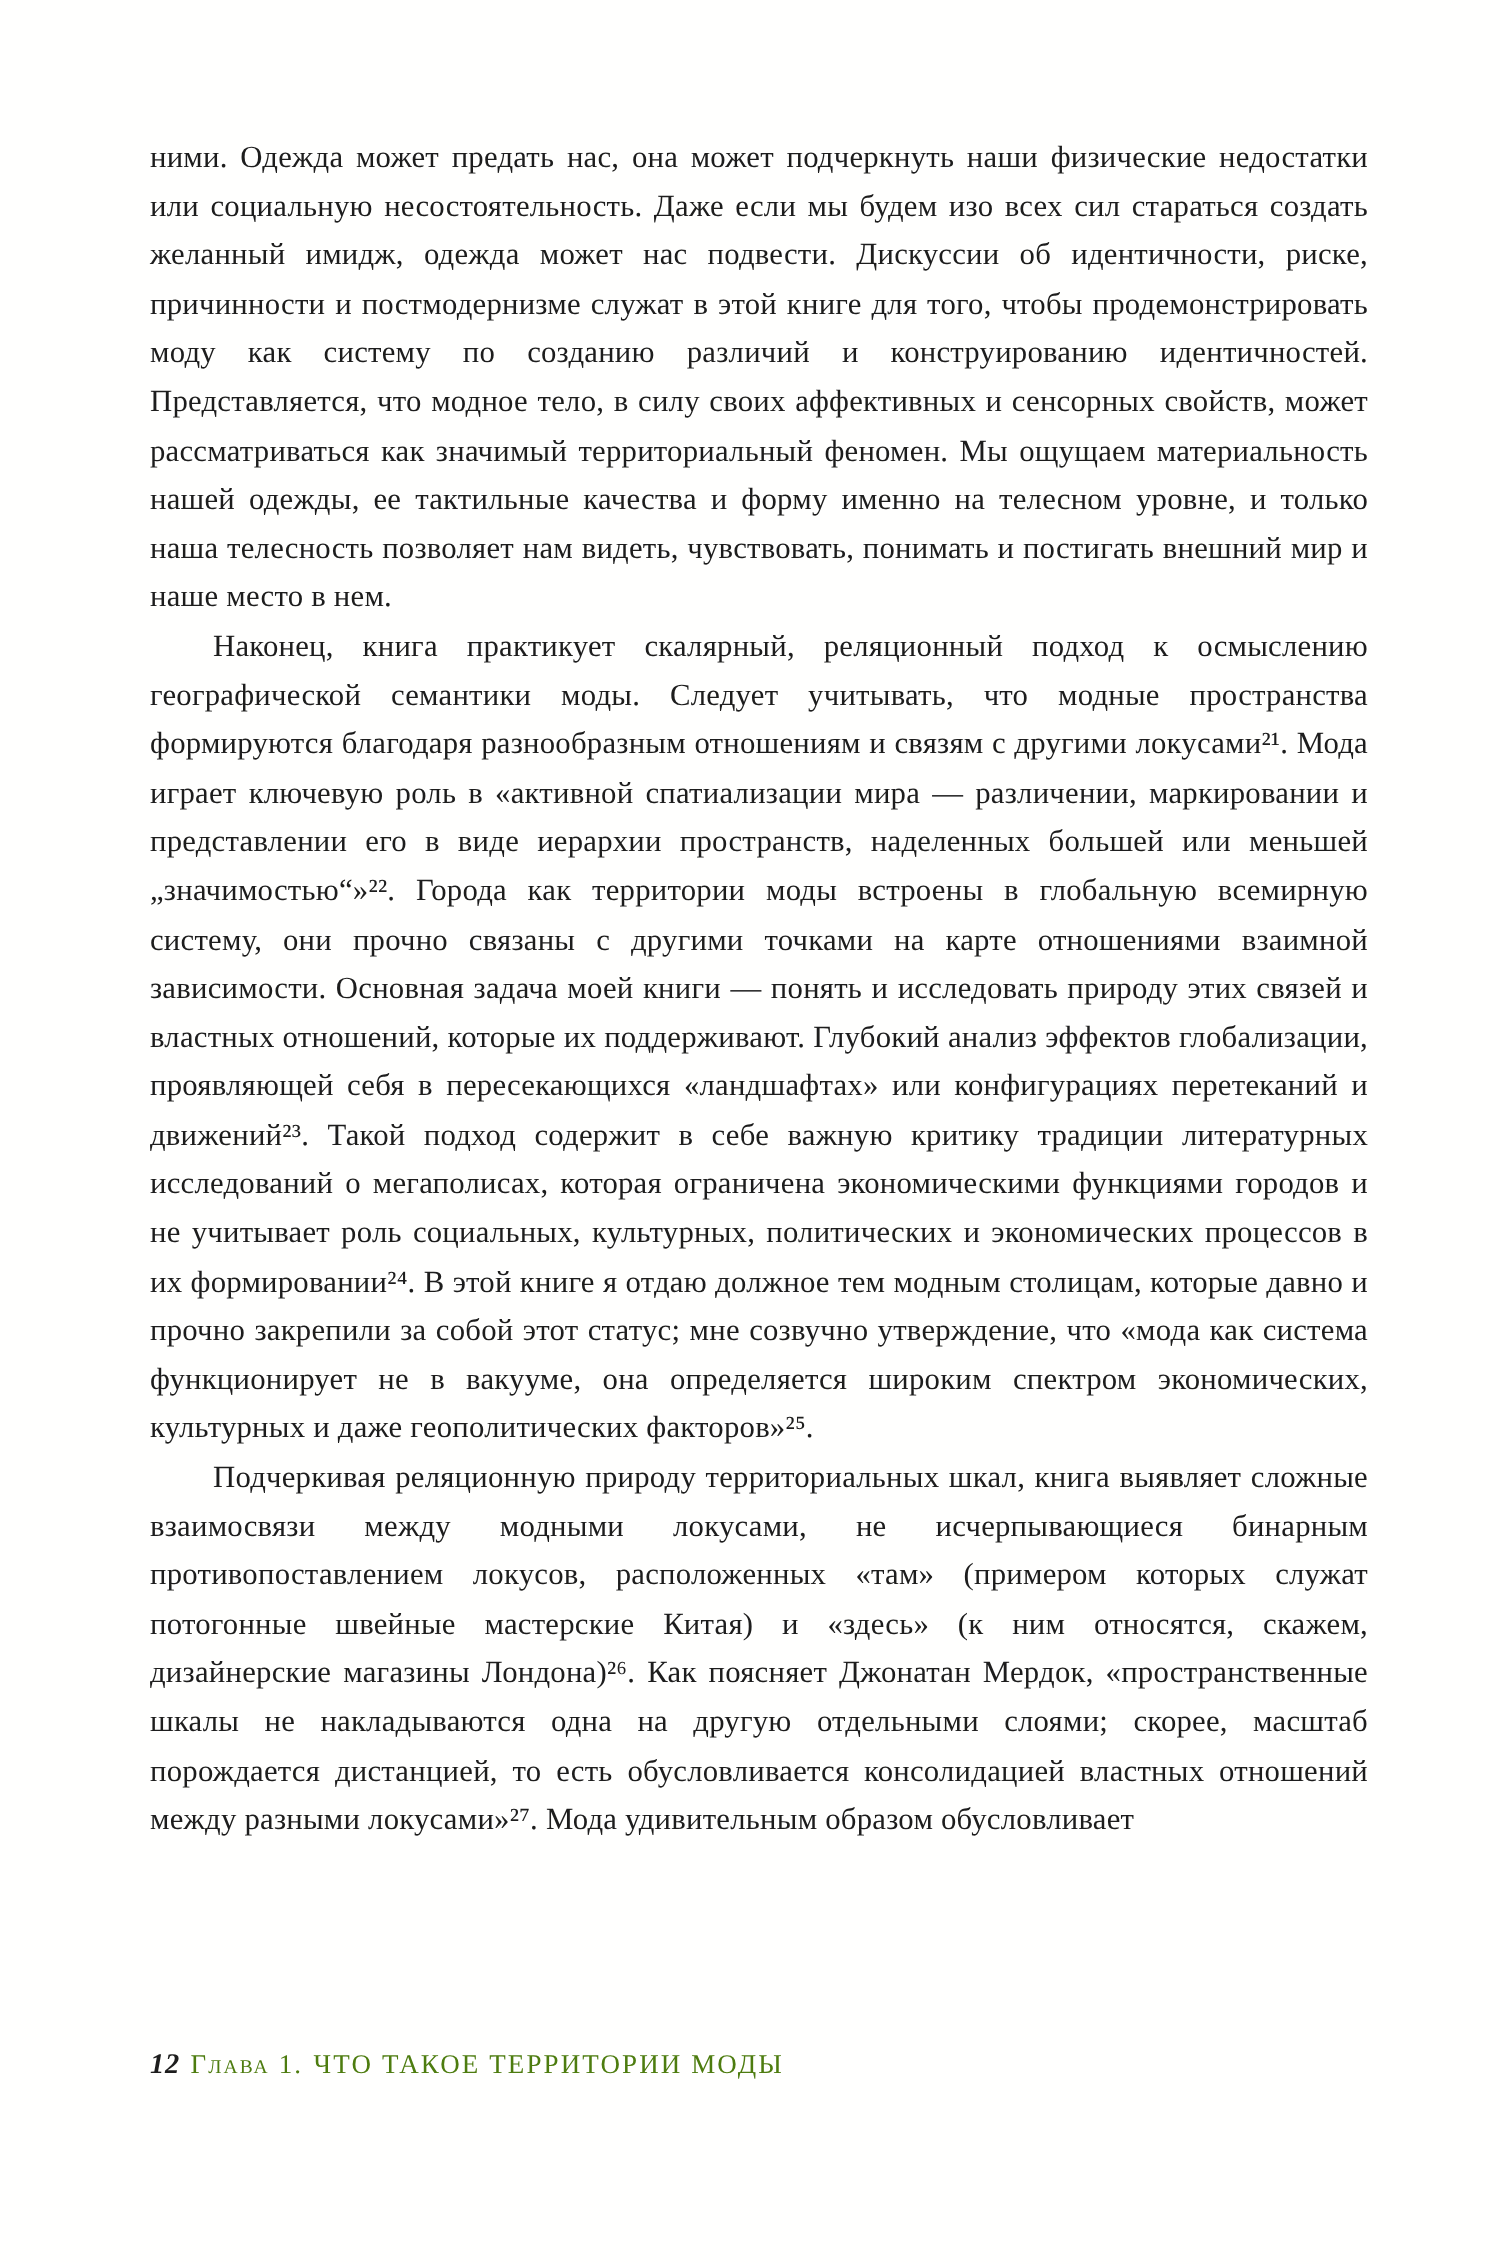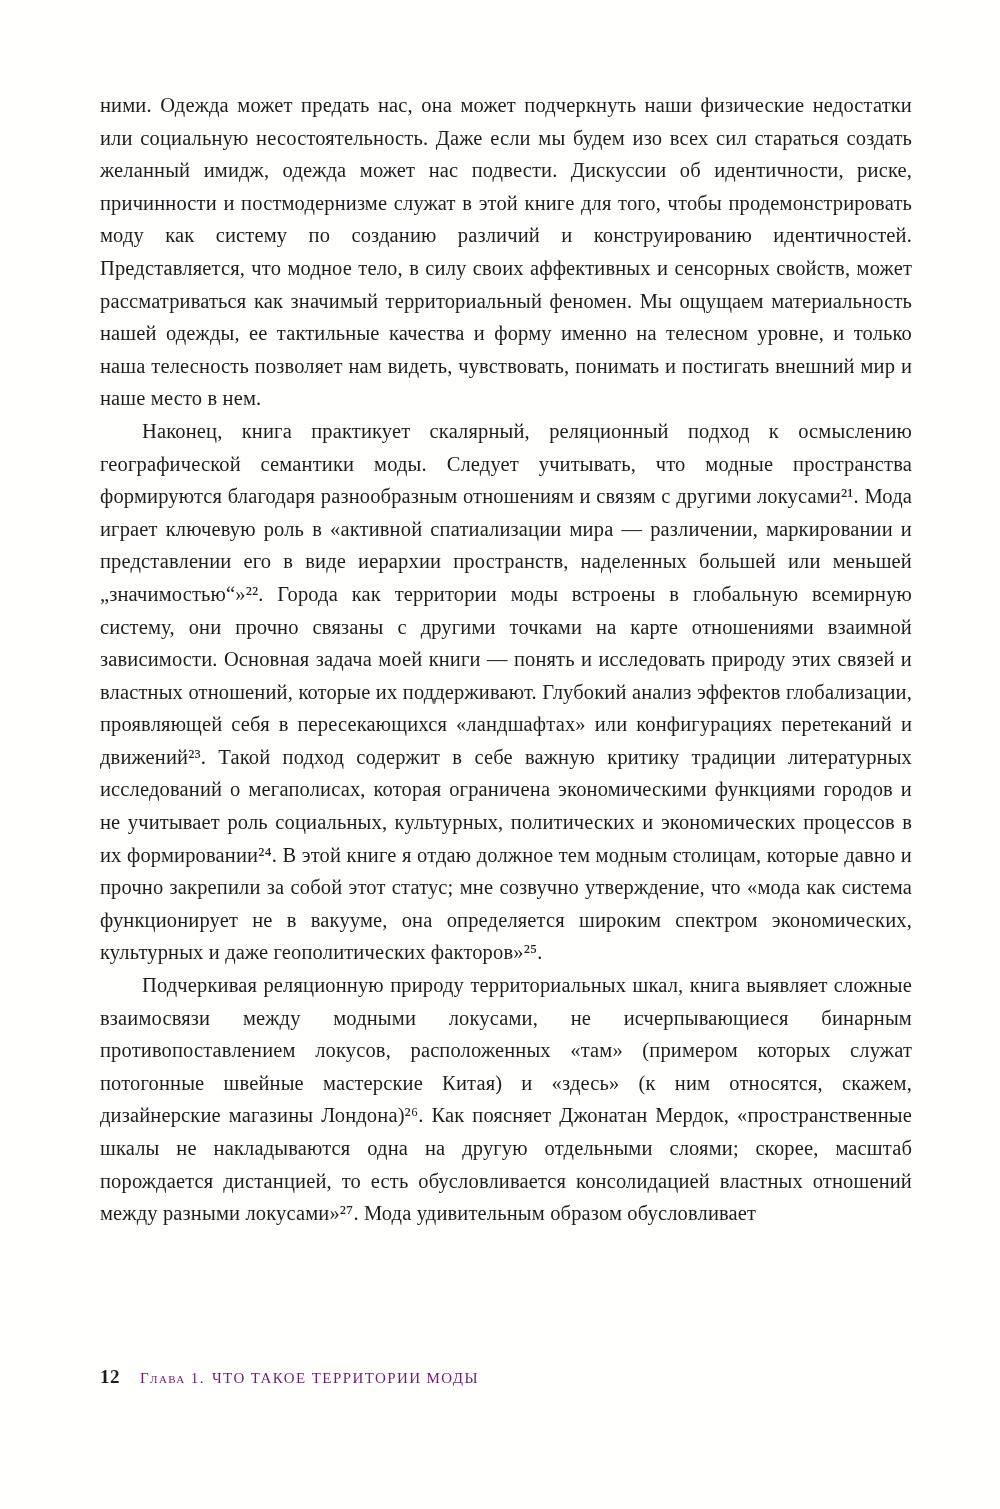--- a/index.html
+++ b/index.html
@@ -40,27 +40,28 @@
   .footer {
     position: absolute;
     left: 100px;
     top: 1366px;
     display: flex;
     align-items: baseline;
   }
   .page-number {
     font-weight: bold;
     font-size: 19px;
-    margin-right: 20px;
+    margin-right: 7px;
     letter-spacing: 0.5px;
+    font-style: italic;
   }
   .running-title {
-    font-size: 15px;
+    font-size: 18px;
     letter-spacing: 1.4px;
-    color: #701a75;
+    color: #4d7c0f;
     font-family: Liberation Serif, serif;
   }
   .chapter-label {
     font-variant: small-caps;
     margin-right: 7px;
   }
 </style>
 </head>
 <body>
 

